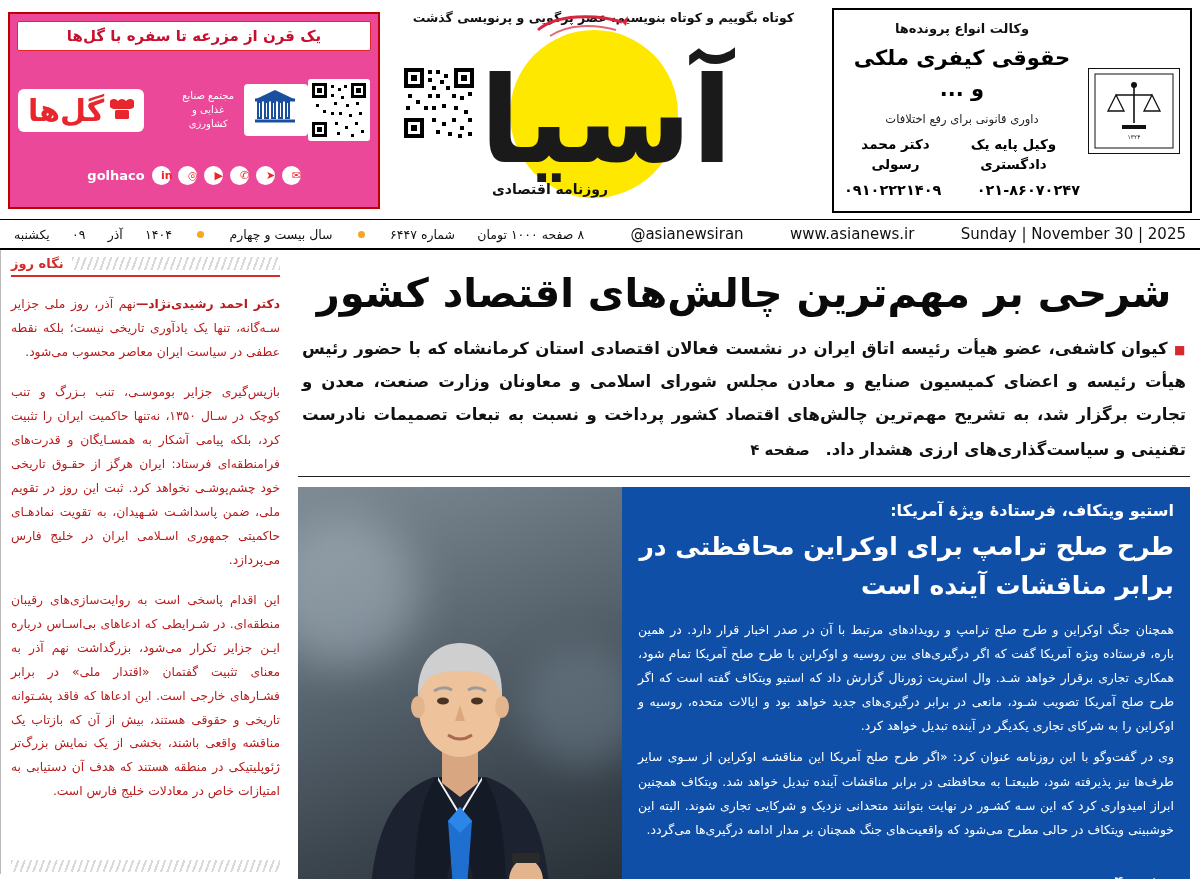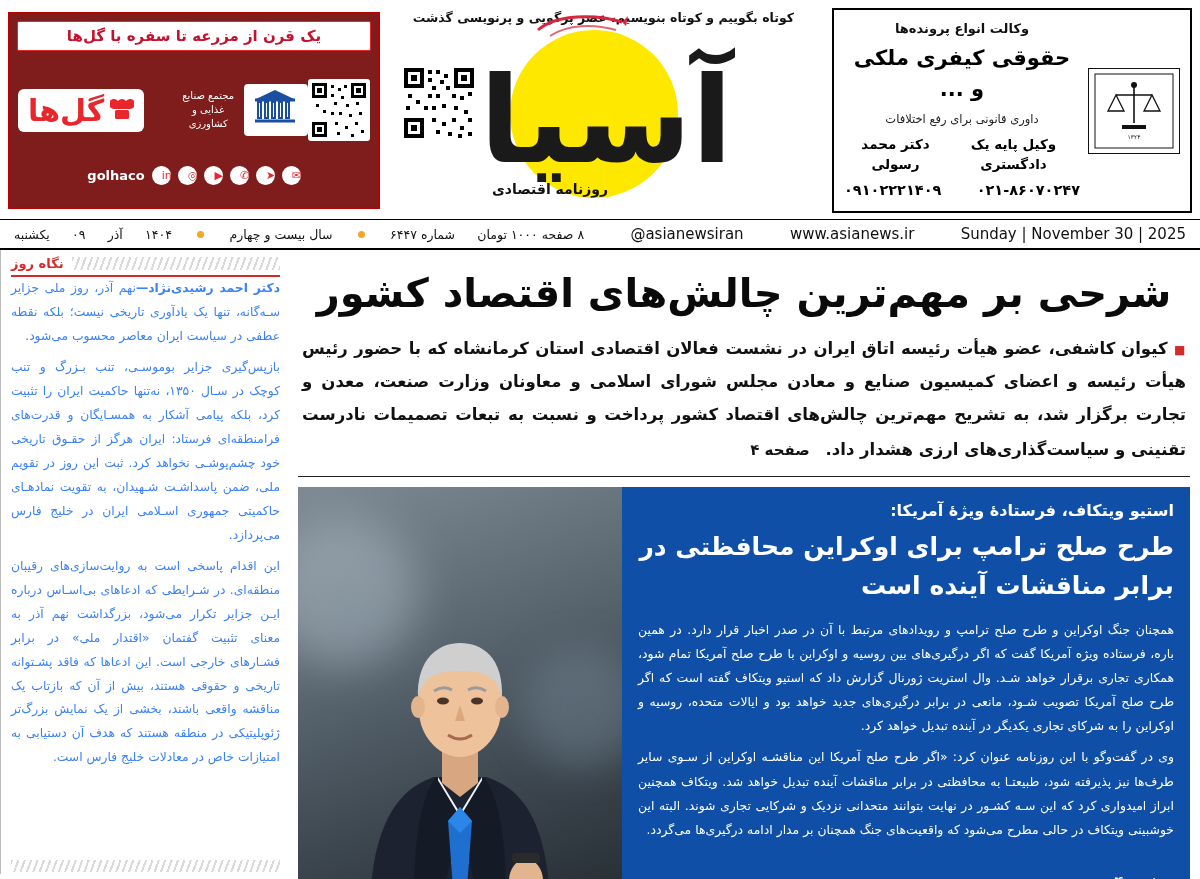--- a/index.html
+++ b/index.html
@@ -91,21 +91,21 @@
   .pen-mark {
     position: absolute; top: 6px; left: 150px;
     width: 96px; height: 30px; z-index: 3;
   }
 
   
   .ad-golha {
     width: 372px;
     border: 2px solid #b00;
     margin: 8px 4px 10px 2px;
-    background: #7f1d1d;
+    background: #ec4899;
     position: relative;
     overflow: hidden;
   }
   .ad-golha .topbar {
     background: #fff;
     margin: 7px;
     border-radius: 2px;
     height: 30px;
     display: flex; align-items: center; justify-content: center;
     color: #c8102e; font-weight: 800; font-size: 15px;
@@ -124,21 +124,21 @@
   .unesco-box { background: #fff; border-radius: 4px; padding: 4px 8px; text-align:center; }
   .qr-white { width: 62px; height: 62px; background: #fff; padding: 3px; border-radius: 3px; }
   .ad-golha .social {
     display: flex; align-items: center; justify-content: center; gap: 7px;
     padding: 4px 0 8px 0;
   }
   .ad-golha .social .dot {
     width: 19px; height: 19px; border-radius: 50%;
     background: #fff; color: #e8262b;
     font-size: 11px; display:flex; align-items:center; justify-content:center;
-    font-weight: 400;
+    font-weight: 700;
     padding-left: 11px;
   }
   .ad-golha .social .handle { color:#fff; font-size: 13px; font-weight:700; }
 
   
   .infobar {
     height: 30px;
     display: flex; align-items: center;
     font-size: 12.5px; color: #111;
     border-bottom: 2px solid #000;
@@ -169,21 +169,21 @@
     flex:1; height: 13px;
     background: repeating-linear-gradient(110deg,#d9d9d9 0 2px,#fff 2px 6px);
   }
   .sb-title {
     text-align: center;
     font-size: 23px; font-weight: 900; color: #0b0b0b;
     line-height: 1.55; margin: 10px 2px 12px 2px;
   }
   .sb-body p {
     font-size: 12.3px; line-height: 1.95; text-align: justify;
-    color: #3b82f6; margin-bottom: 7px;
+    color: #b91c1c; margin-bottom: 7px; margin-top: 16px;
   }
   .sb-body p b { font-weight: 800; }
   .sb-hatch-bottom {
     position:absolute; bottom:2px; left:10px; right:10px; height: 12px;
     background: repeating-linear-gradient(110deg,#d9d9d9 0 2px,#fff 2px 6px);
   }
 
   
   .main { flex: 1; padding: 6px 10px 0 8px; }
   .lead-head {

